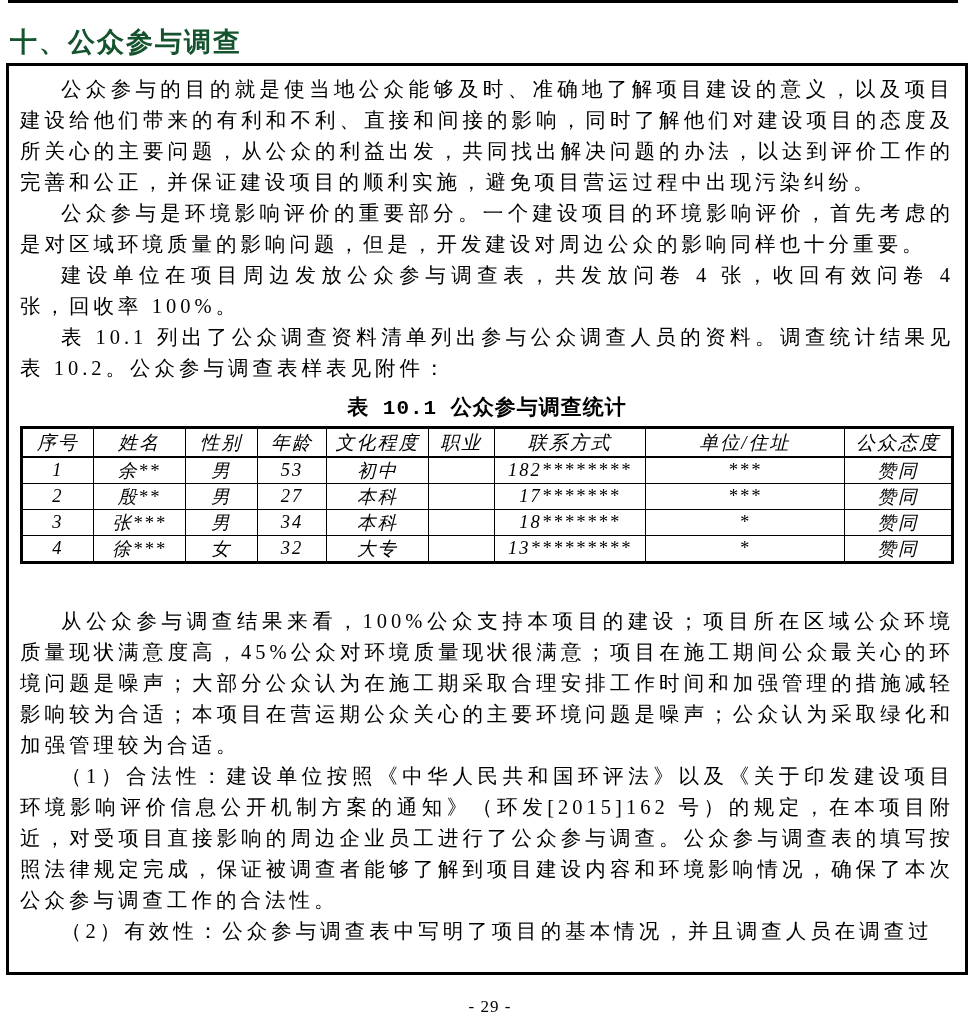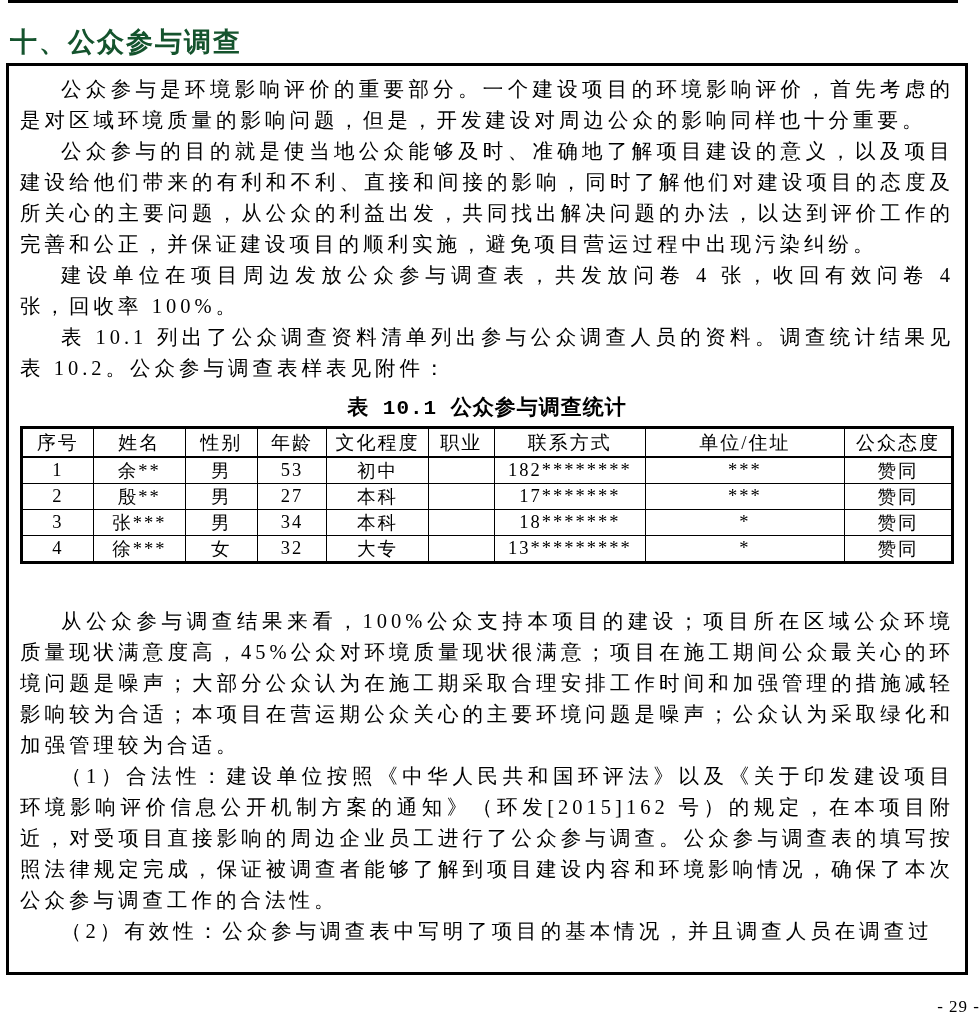--- a/index.html
+++ b/index.html
@@ -73,20 +73,21 @@
     text-align: center;
   }
   table.survey-table th,
   table.survey-table td {
     border: 1.5px solid #000000;
     padding: 0 2px;
     font-weight: normal;
     letter-spacing: 2px;
     overflow: hidden;
     white-space: nowrap;
+    font-style: italic;
   }
   table.survey-table th {
     height: 27px;
     border-bottom: 2px solid #000000;
   }
   table.survey-table td {
     height: 22px;
     font-size: 18.5px;
   }
   .col-no   { width: 7.7%; }
@@ -99,40 +100,40 @@
   .col-addr { width: 21.4%; }
   .col-att  { width: 11.6%; }
   .post-table-gap {
     height: 42px;
   }
   .page-number {
     position: absolute;
     bottom: 5px;
     left: 0;
     width: 100%;
-    text-align: right;
+    text-align: center;
     font-size: 17px;
     letter-spacing: 1px;
     color: #000000;
   }
 </style>
 </head>
 <body>
 
 <div class="page">
 
   <div class="top-rule"></div>
 
   <h1 class="section-heading">十、公众参与调查</h1>
 
   <div class="content-box">
 
+    <p class="body-par">公众参与的目的就是使当地公众能够及时、准确地了解项目建设的意义，以及项目建设给他们带来的有利和不利、直接和间接的影响，同时了解他们对建设项目的态度及所关心的主要问题，从公众的利益出发，共同找出解决问题的办法，以达到评价工作的完善和公正，并保证建设项目的顺利实施，避免项目营运过程中出现污染纠纷。</p>
+
     <p class="body-par">公众参与是环境影响评价的重要部分。一个建设项目的环境影响评价，首先考虑的是对区域环境质量的影响问题，但是，开发建设对周边公众的影响同样也十分重要。</p>
-
-    <p class="body-par">公众参与的目的就是使当地公众能够及时、准确地了解项目建设的意义，以及项目建设给他们带来的有利和不利、直接和间接的影响，同时了解他们对建设项目的态度及所关心的主要问题，从公众的利益出发，共同找出解决问题的办法，以达到评价工作的完善和公正，并保证建设项目的顺利实施，避免项目营运过程中出现污染纠纷。</p>
 
     <p class="body-par">建设单位在项目周边发放公众参与调查表，共发放问卷 4 张，收回有效问卷 4 张，回收率 100%。</p>
 
     <p class="body-par">表 10.1 列出了公众调查资料清单列出参与公众调查人员的资料。调查统计结果见表 10.2。公众参与调查表样表见附件：</p>
 
     <div class="table-caption">表 10.1 公众参与调查统计</div>
 
     <table class="survey-table">
       <colgroup>
         <col class="col-no">

